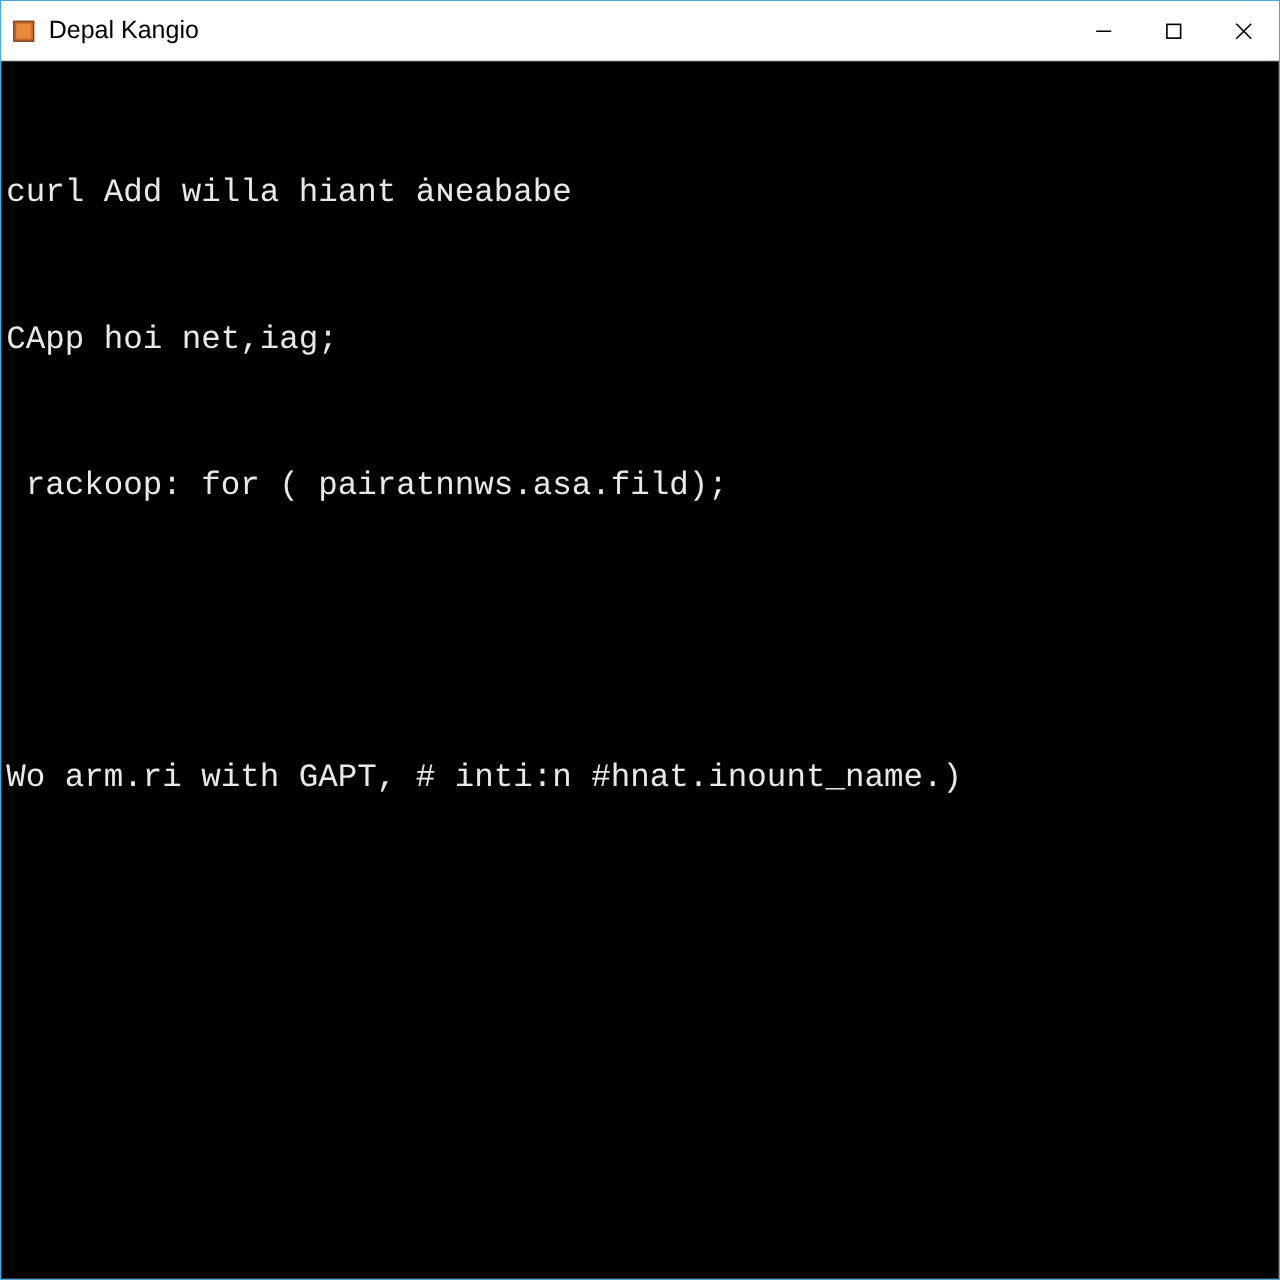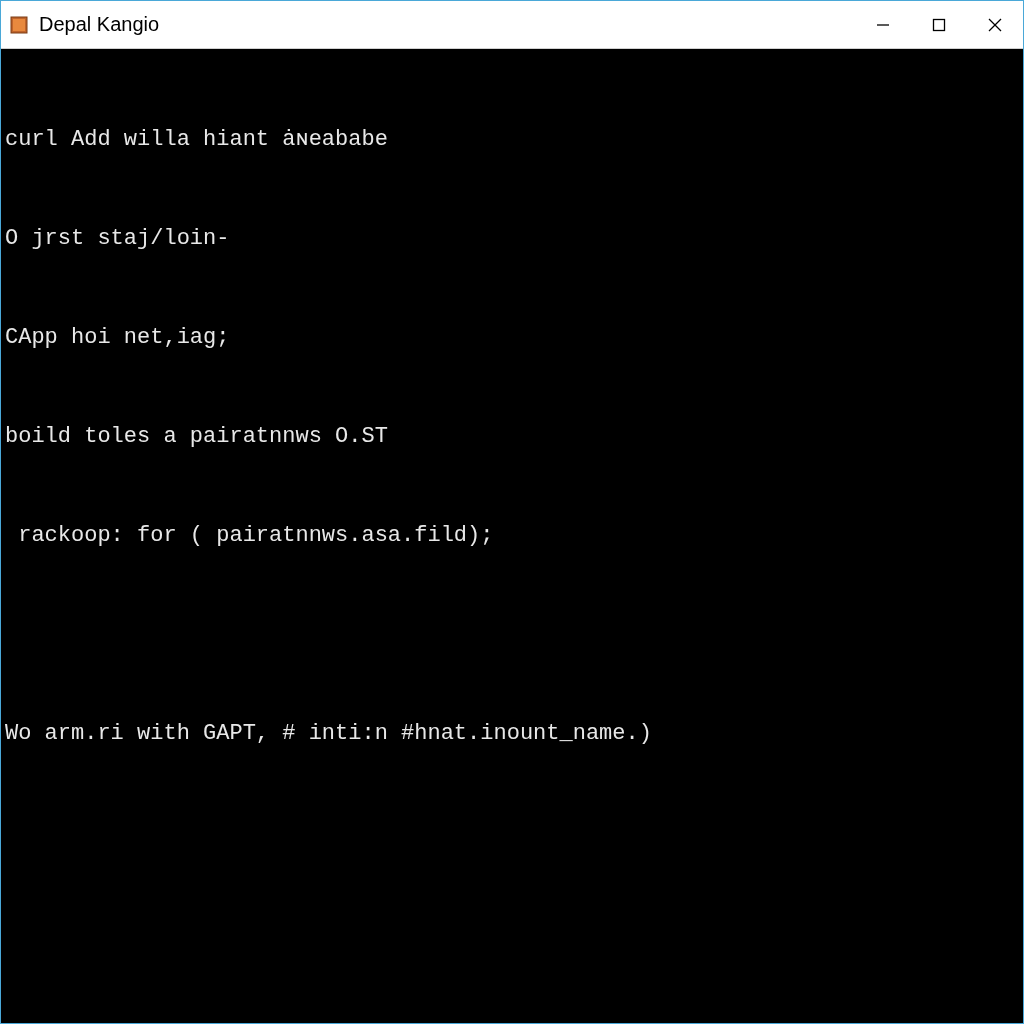--- a/index.html
+++ b/index.html
@@ -66,21 +66,21 @@
       height: 14px;
       stroke: #000;
       stroke-width: 1.3;
       fill: none;
     }
     .terminal {
       flex: 1;
       background: #000000;
       color: #e8e8e8;
       font-family: "Consolas", "Courier New", monospace;
-      font-size: 22px;
+      font-size: 26px;
       line-height: 1.5;
       padding: 8px 4px;
       white-space: pre;
       overflow: hidden;
     }
     .terminal-line {
       display: block;
       min-height: 1.5em;
     }
   </style>
@@ -111,23 +111,21 @@
       <div class="titlebar-btn close-btn">
         <svg viewBox="0 0 14 14">
           <line x1="1" y1="1" x2="13" y2="13"></line>
           <line x1="13" y1="1" x2="1" y2="13"></line>
         </svg>
       </div>
     </div>
   </div>
   <div class="terminal">
     <span class="terminal-line">curl Add willa hiant ȧɴeababe</span>
-    <span class="terminal-line">O jrst staj/loin-</span>
     <span class="terminal-line">CApp hoi net,iag;</span>
-    <span class="terminal-line">boild toles a pairatnnws O.ST</span>
     <span class="terminal-line"> rackoop: for ( pairatnnws.asa.fild);</span>
     <span class="terminal-line"></span>
     <span class="terminal-line">Wo arm.ri with GAPT, # inti:n #hnat.inount_name.)</span>
     
     
     
     
     
   </div>
 </div>

